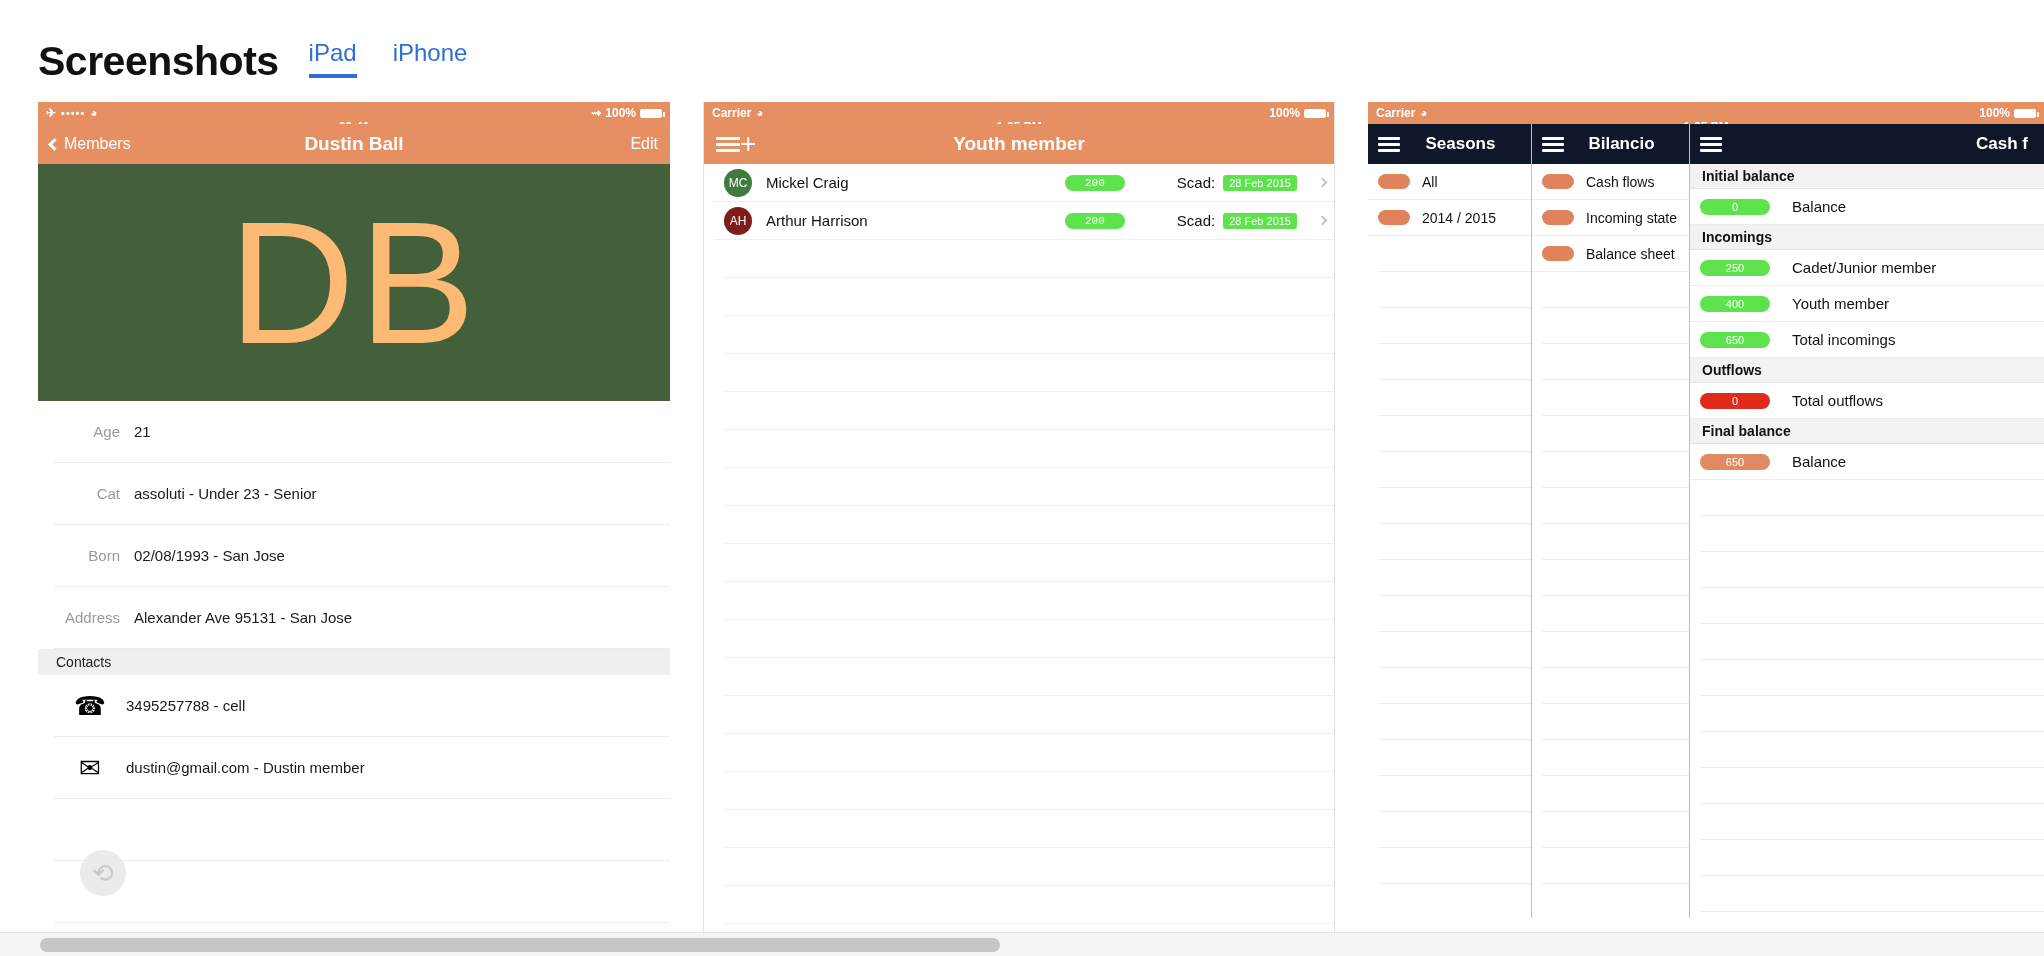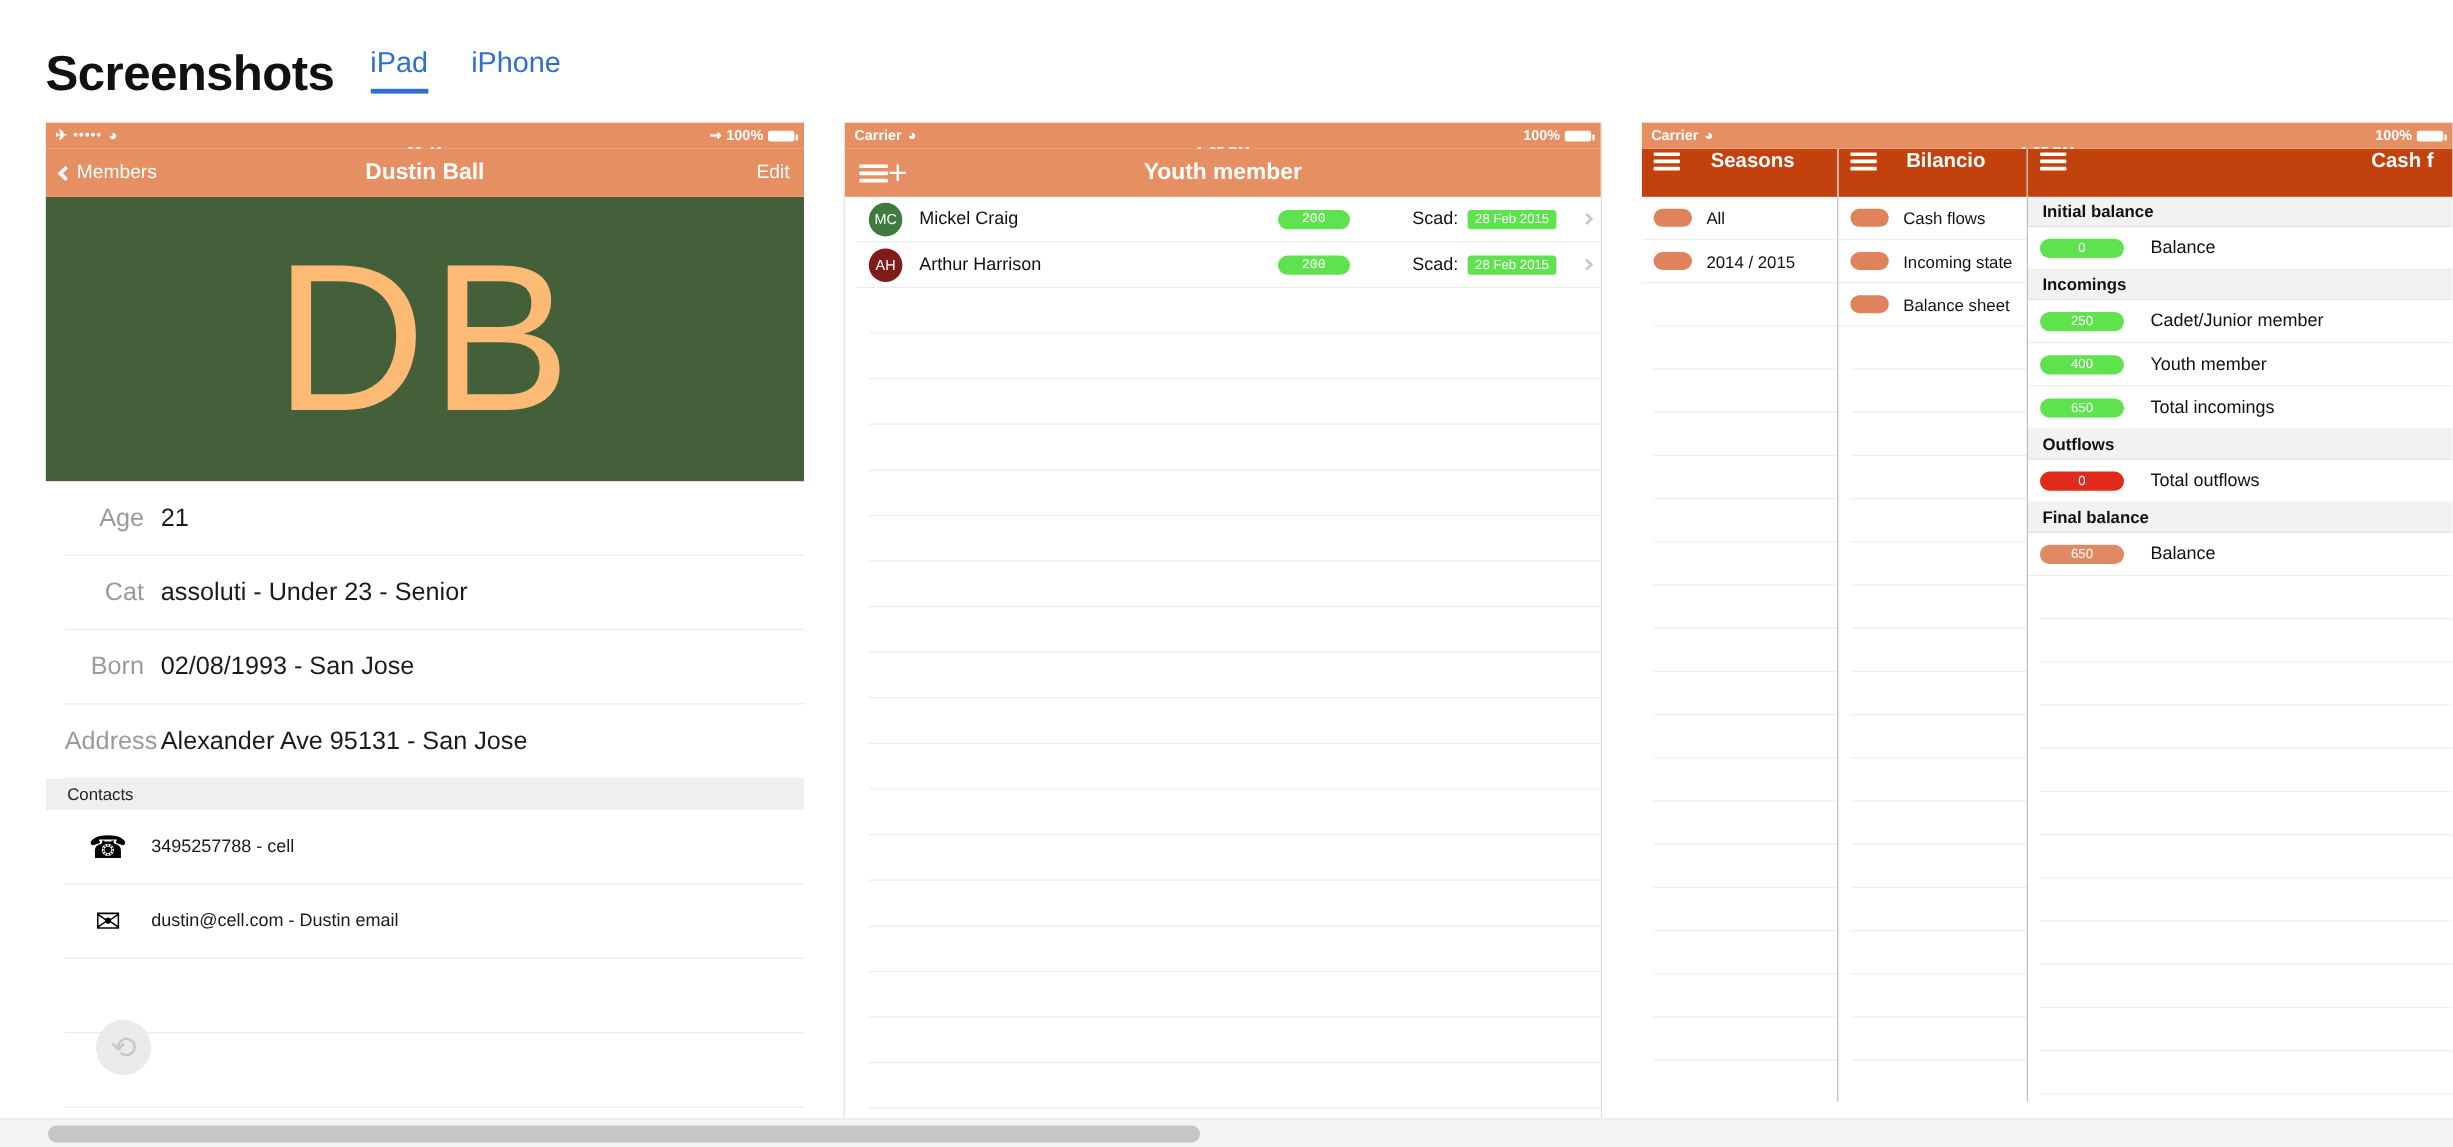--- a/index.html
+++ b/index.html
@@ -116,21 +116,21 @@
   .hero-initials {
     color: #fdba74; font-size: 175px; font-weight: 300;
     letter-spacing: 4px; line-height: 1;
   }
   .detail-rows { padding: 0; }
   .detail-row {
     display: flex; align-items: center;
     height: 62px;
     margin-left: 16px;
     border-bottom: 1px solid #ececec;
-    font-size: 21px;
+    font-size: 15px;
   }
   .detail-label {
     width: 80px; text-align: right; color: #9a9a9a;
     padding-right: 14px; flex: none;
   }
   .detail-value { color: #1a1a1a; }
 
   .contacts-head {
     background: #efefef;
     font-size: 14px; color: #222;
@@ -185,22 +185,22 @@
   .empty-row { height: 38px; margin-left: 20px; border-bottom: 1px solid #eeeeee; }
 
   
   .split { display: flex; height: 794px; }
   .col { height: 100%; position: relative; overflow: hidden; }
   .col-seasons  { width: 164px; border-right: 1px solid #bdbdbd; }
   .col-bilancio { width: 158px; border-right: 1px solid #bdbdbd; }
   .col-cash     { flex: 1; }
 
   .col-nav {
-    height: 40px; background: #c2410c; color: #fff;
-    display: flex; align-items: flex-start; padding: 0 10px; position: relative;
+    height: 40px; background: #0f172a; color: #fff;
+    display: flex; align-items: center; padding: 0 10px; position: relative;
   }
   .col-nav .hamburger { width: 22px; }
   .col-nav-title {
     flex: 1; text-align: center; font-size: 17px; font-weight: bold;
     white-space: nowrap;
   }
 
   .menu-row {
     display: flex; align-items: center;
     height: 36px; border-bottom: 1px solid #ededed;
@@ -303,21 +303,21 @@
     </div>
 
     <div class="contacts-head">Contacts</div>
 
     <div class="contact-row">
       <div class="contact-icon">☎</div>
       <div class="contact-text">3495257788 - cell</div>
     </div>
     <div class="contact-row">
       <div class="contact-icon">✉</div>
-      <div class="contact-text">dustin@cell.com - Dustin email</div>
+      <div class="contact-text">dustin@gmail.com - Dustin member</div>
     </div>
     <div class="blank-row"></div>
     <div class="blank-row"></div>
 
     <div class="refresh-badge">⟲</div>
   </div>
 
   <div class="shot shot-2">
     <div class="statusbar">
       <div class="sb-left">

